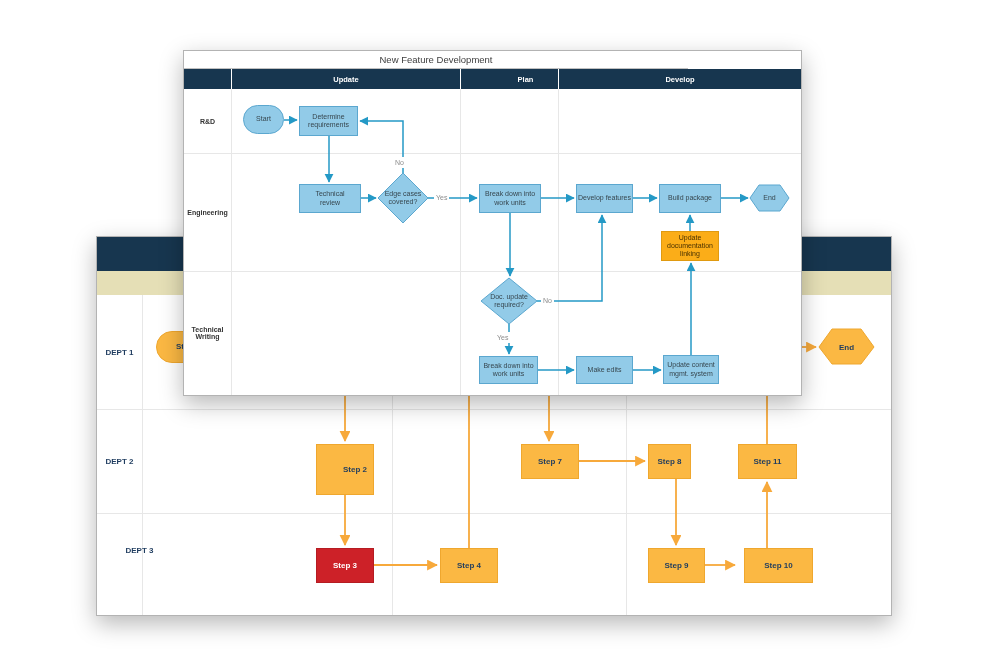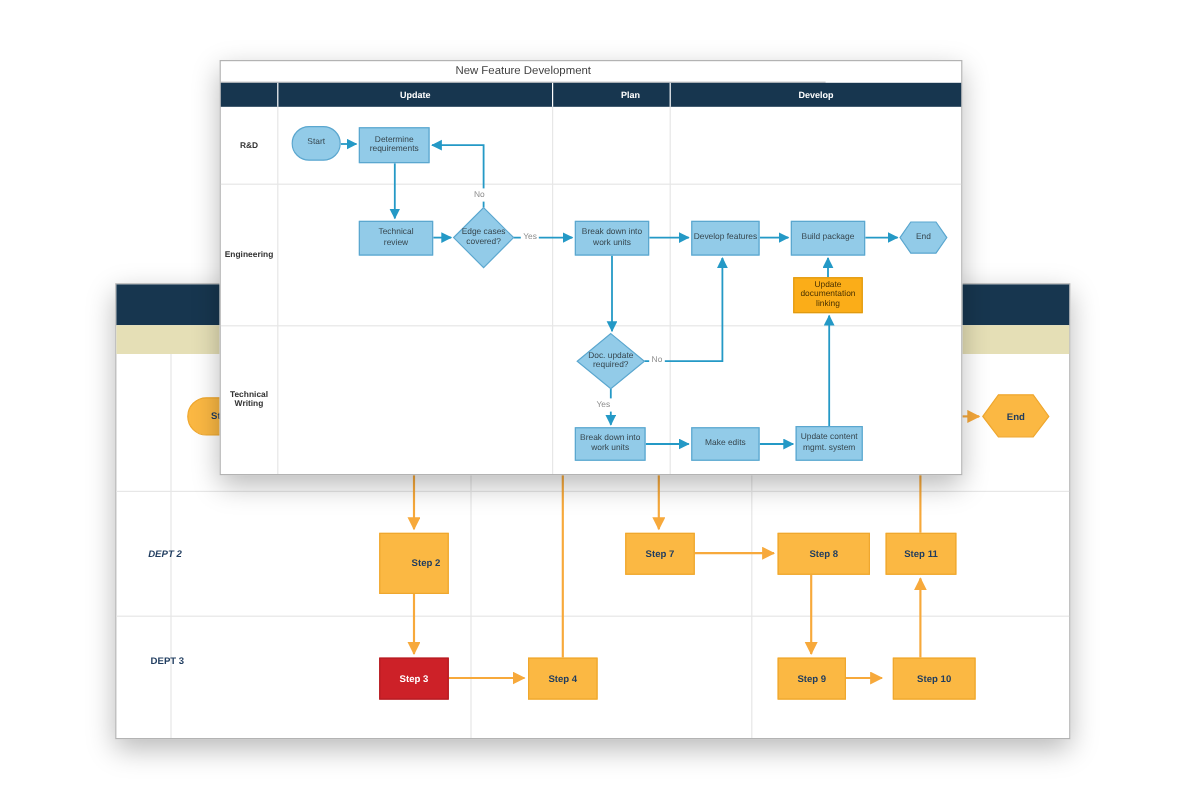--- a/index.html
+++ b/index.html
@@ -33,21 +33,22 @@
 
   <div class="abs" style="left:0;top:0;width:794px;height:34px;background:#17364f;"></div>
   <div class="abs" style="left:0;top:34px;width:794px;height:24px;background:#e5dfb6;"></div>
 
   <div class="grid-v" style="left:45px;top:58px;height:320px;"></div>
   <div class="grid-v" style="left:295px;top:58px;height:320px;"></div>
   <div class="grid-v" style="left:529px;top:58px;height:320px;"></div>
   <div class="grid-h" style="left:0;top:172px;width:794px;"></div>
   <div class="grid-h" style="left:0;top:276px;width:794px;"></div>
 
-  <div class="lane-label" style="left:18px;top:172px;width:45px;height:104px;font-size:8px;color:#1f3c5f;font-style:italic;">DEPT 2</div>
+  <div class="lane-label" style="left:0;top:58px;width:45px;height:114px;font-size:8px;color:#1f3c5f;">DEPT 1</div>
+  <div class="lane-label" style="left:0;top:172px;width:45px;height:104px;font-size:8px;color:#1f3c5f;">DEPT 2</div>
   <div class="lane-label" style="left:0;top:276px;width:45px;height:74px;font-size:8px;color:#1f3c5f;padding-left:20px;">DEPT 3</div>
 
   <svg width="794" height="378">
     <defs>
       <marker id="arrO" markerWidth="7" markerHeight="7" refX="5.5" refY="3" orient="auto">
         <path d="M0,0 L6,3 L0,6 z" fill="#f7a93b"></path>
       </marker>
     </defs>
     <g stroke="#f7a93b" stroke-width="1.8" fill="none">
       <path d="M248,158 L248,204" marker-end="url(#arrO)"></path>
@@ -63,21 +64,21 @@
       <path d="M704,110 L719,110" marker-end="url(#arrO)"></path>
     </g>
     <polygon points="722,110 735,92 764,92 777,110 764,127 735,127" fill="#fbb843" stroke="#efa72e" stroke-width="1"></polygon>
   </svg>
 
   <div class="node pill-orange" style="left:59px;top:94px;width:58px;height:32px;">Start</div>
   <div class="node orange" style="left:219px;top:207px;width:58px;height:51px;padding-left:20px;">Step 2</div>
   <div class="node red" style="left:219px;top:311px;width:58px;height:35px;">Step 3</div>
   <div class="node orange" style="left:343px;top:311px;width:58px;height:35px;">Step 4</div>
   <div class="node orange" style="left:424px;top:207px;width:58px;height:35px;">Step 7</div>
-  <div class="node orange" style="left:551px;top:207px;width:77px;height:35px;">Step 8</div>
+  <div class="node orange" style="left:551px;top:207px;width:43px;height:35px;">Step 8</div>
   <div class="node orange" style="left:641px;top:207px;width:59px;height:35px;">Step 11</div>
   <div class="node orange" style="left:551px;top:311px;width:57px;height:35px;">Step 9</div>
   <div class="node orange" style="left:647px;top:311px;width:69px;height:35px;">Step 10</div>
   <div class="hex-text" style="left:727px;top:102px;width:45px;height:16px;font-size:8px;">End</div>
 </div>
 
 <div class="card" style="left:183px;top:50px;width:617px;height:344px;z-index:2;">
 
   <div class="abs" style="left:0;top:0;width:504px;height:18px;display:flex;align-items:center;justify-content:center;
               font-size:9.5px;color:#404040;border-bottom:1px solid #c0c0c0;box-sizing:border-box;">New Feature Development</div>

